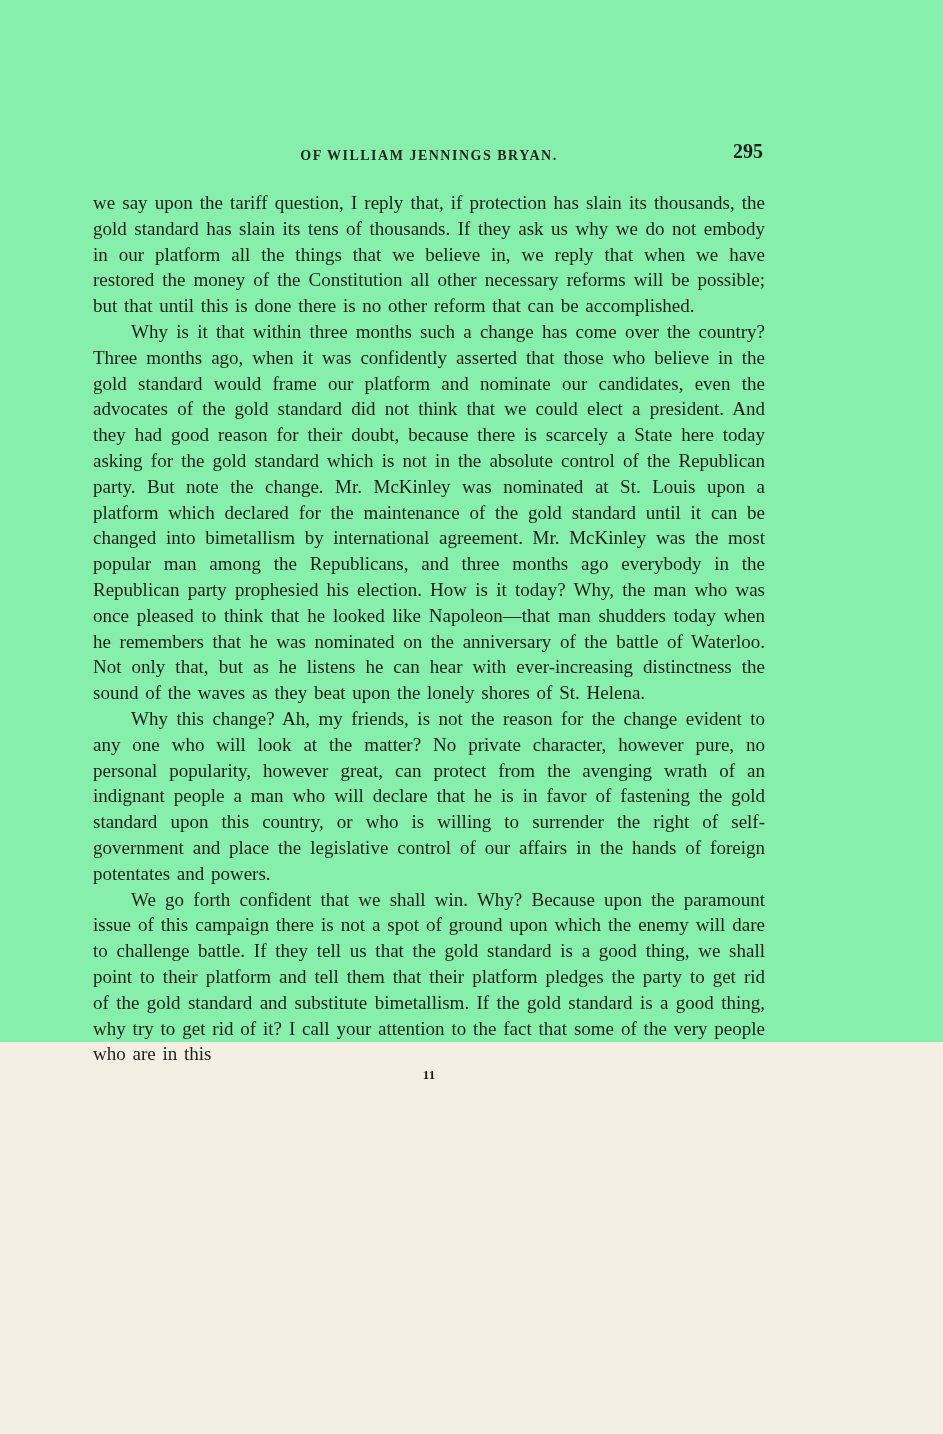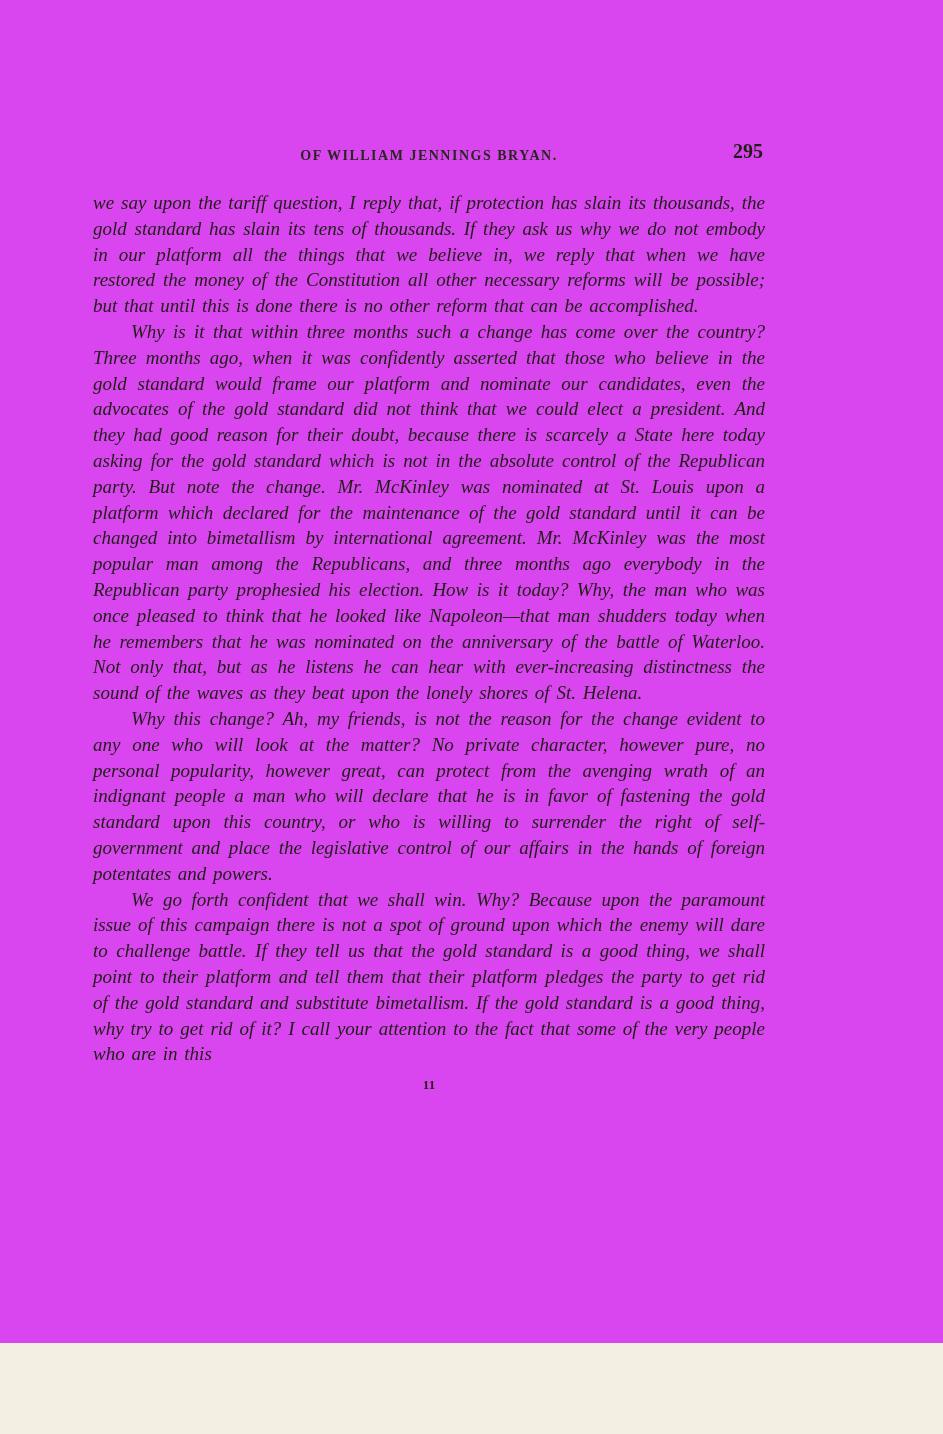--- a/index.html
+++ b/index.html
@@ -12,22 +12,22 @@
 
   body {
     background: #f3efe2;
     font-family: "Liberation Serif", "DejaVu Serif", serif;
     color: #211e19;
   }
 
   .page {
     position: relative;
     width: 943px;
-    height: 1343px;
-    background: #d946ef;
+    height: 1042px;
+    background: #86efac;
     padding: 140px 178px 0 93px;
   }
 
   .running-head {
     position: relative;
     width: 672px;
     height: 28px;
     margin-bottom: 22px;
   }
 
@@ -47,39 +47,38 @@
     position: absolute;
     right: 2px;
     top: 0;
     font-size: 20px;
     font-weight: bold;
     color: #211e19;
   }
 
   .body-text {
     width: 672px;
-    font-style: italic;
   }
 
   .para {
     font-size: 19px;
     line-height: 25.8px;
     text-align: justify;
     word-spacing: 2px;
     color: #211e19;
   }
 
   .para.indent {
     text-indent: 38px;
   }
 
   .footer-mark {
     width: 672px;
     text-align: center;
-    margin-top: 10px;
+    margin-top: 0;
     font-size: 13px;
     font-weight: bold;
     color: #211e19;
   }
 </style>
 </head>
 <body>
 
 <div class="page">
 

